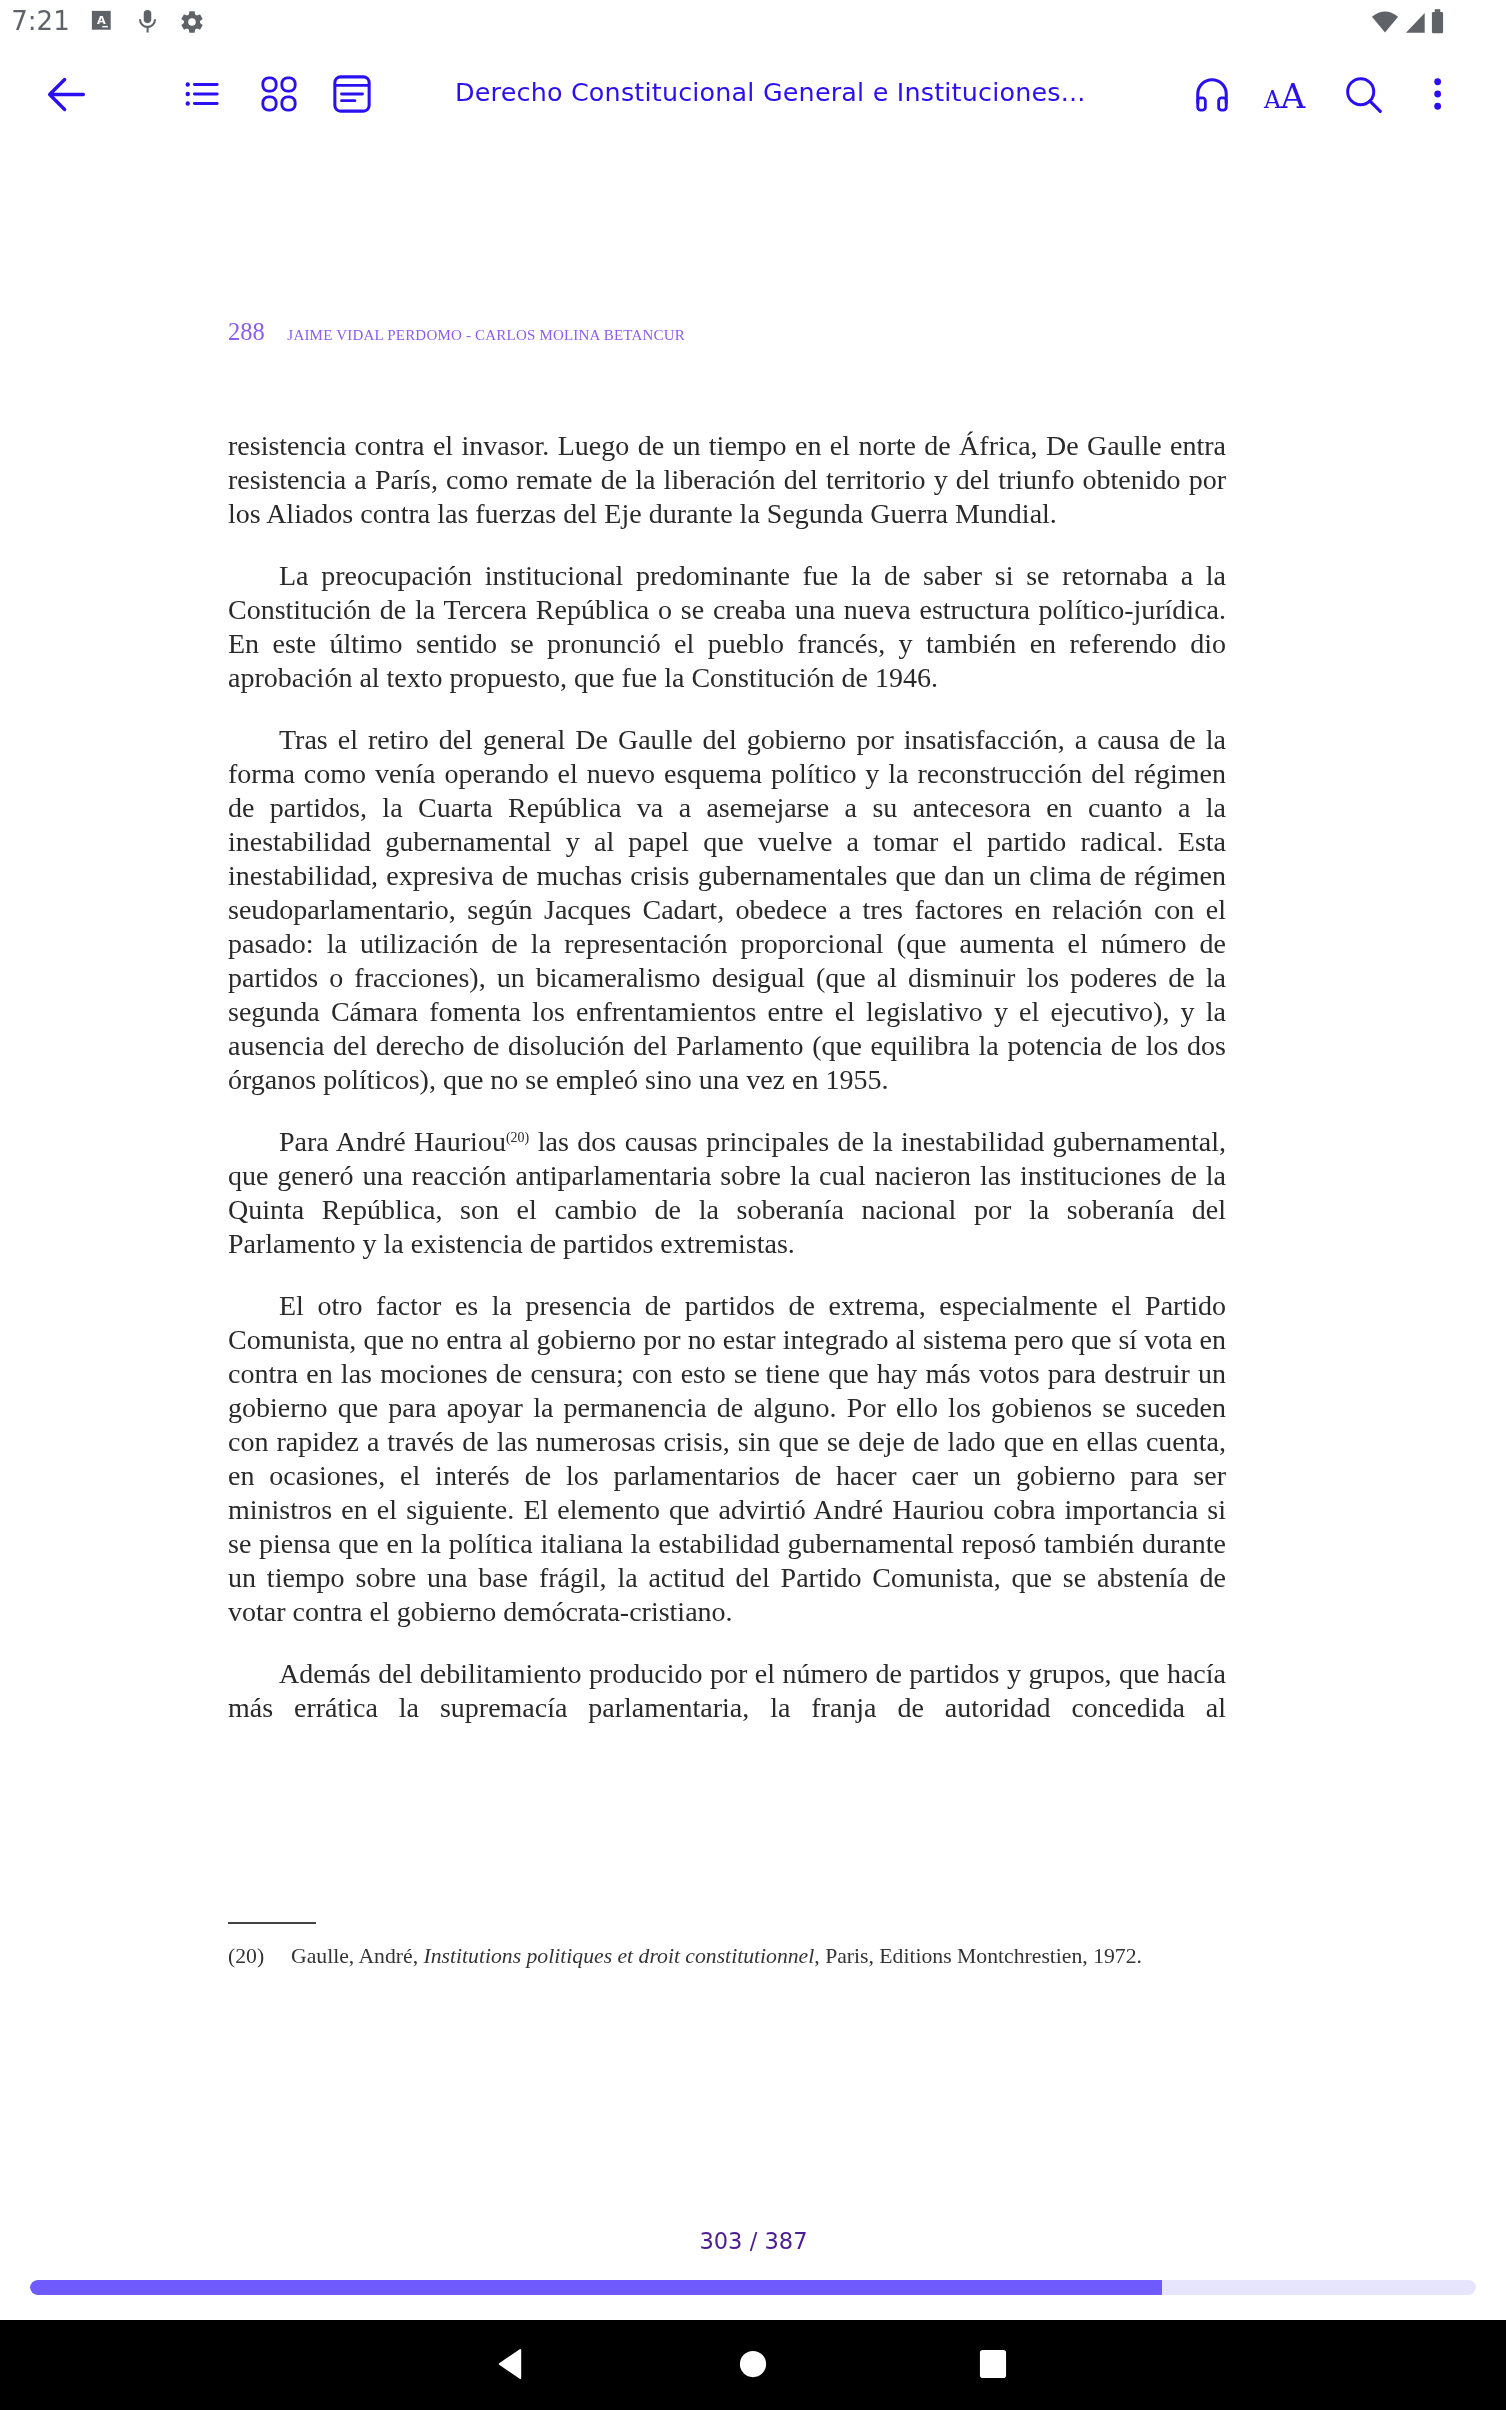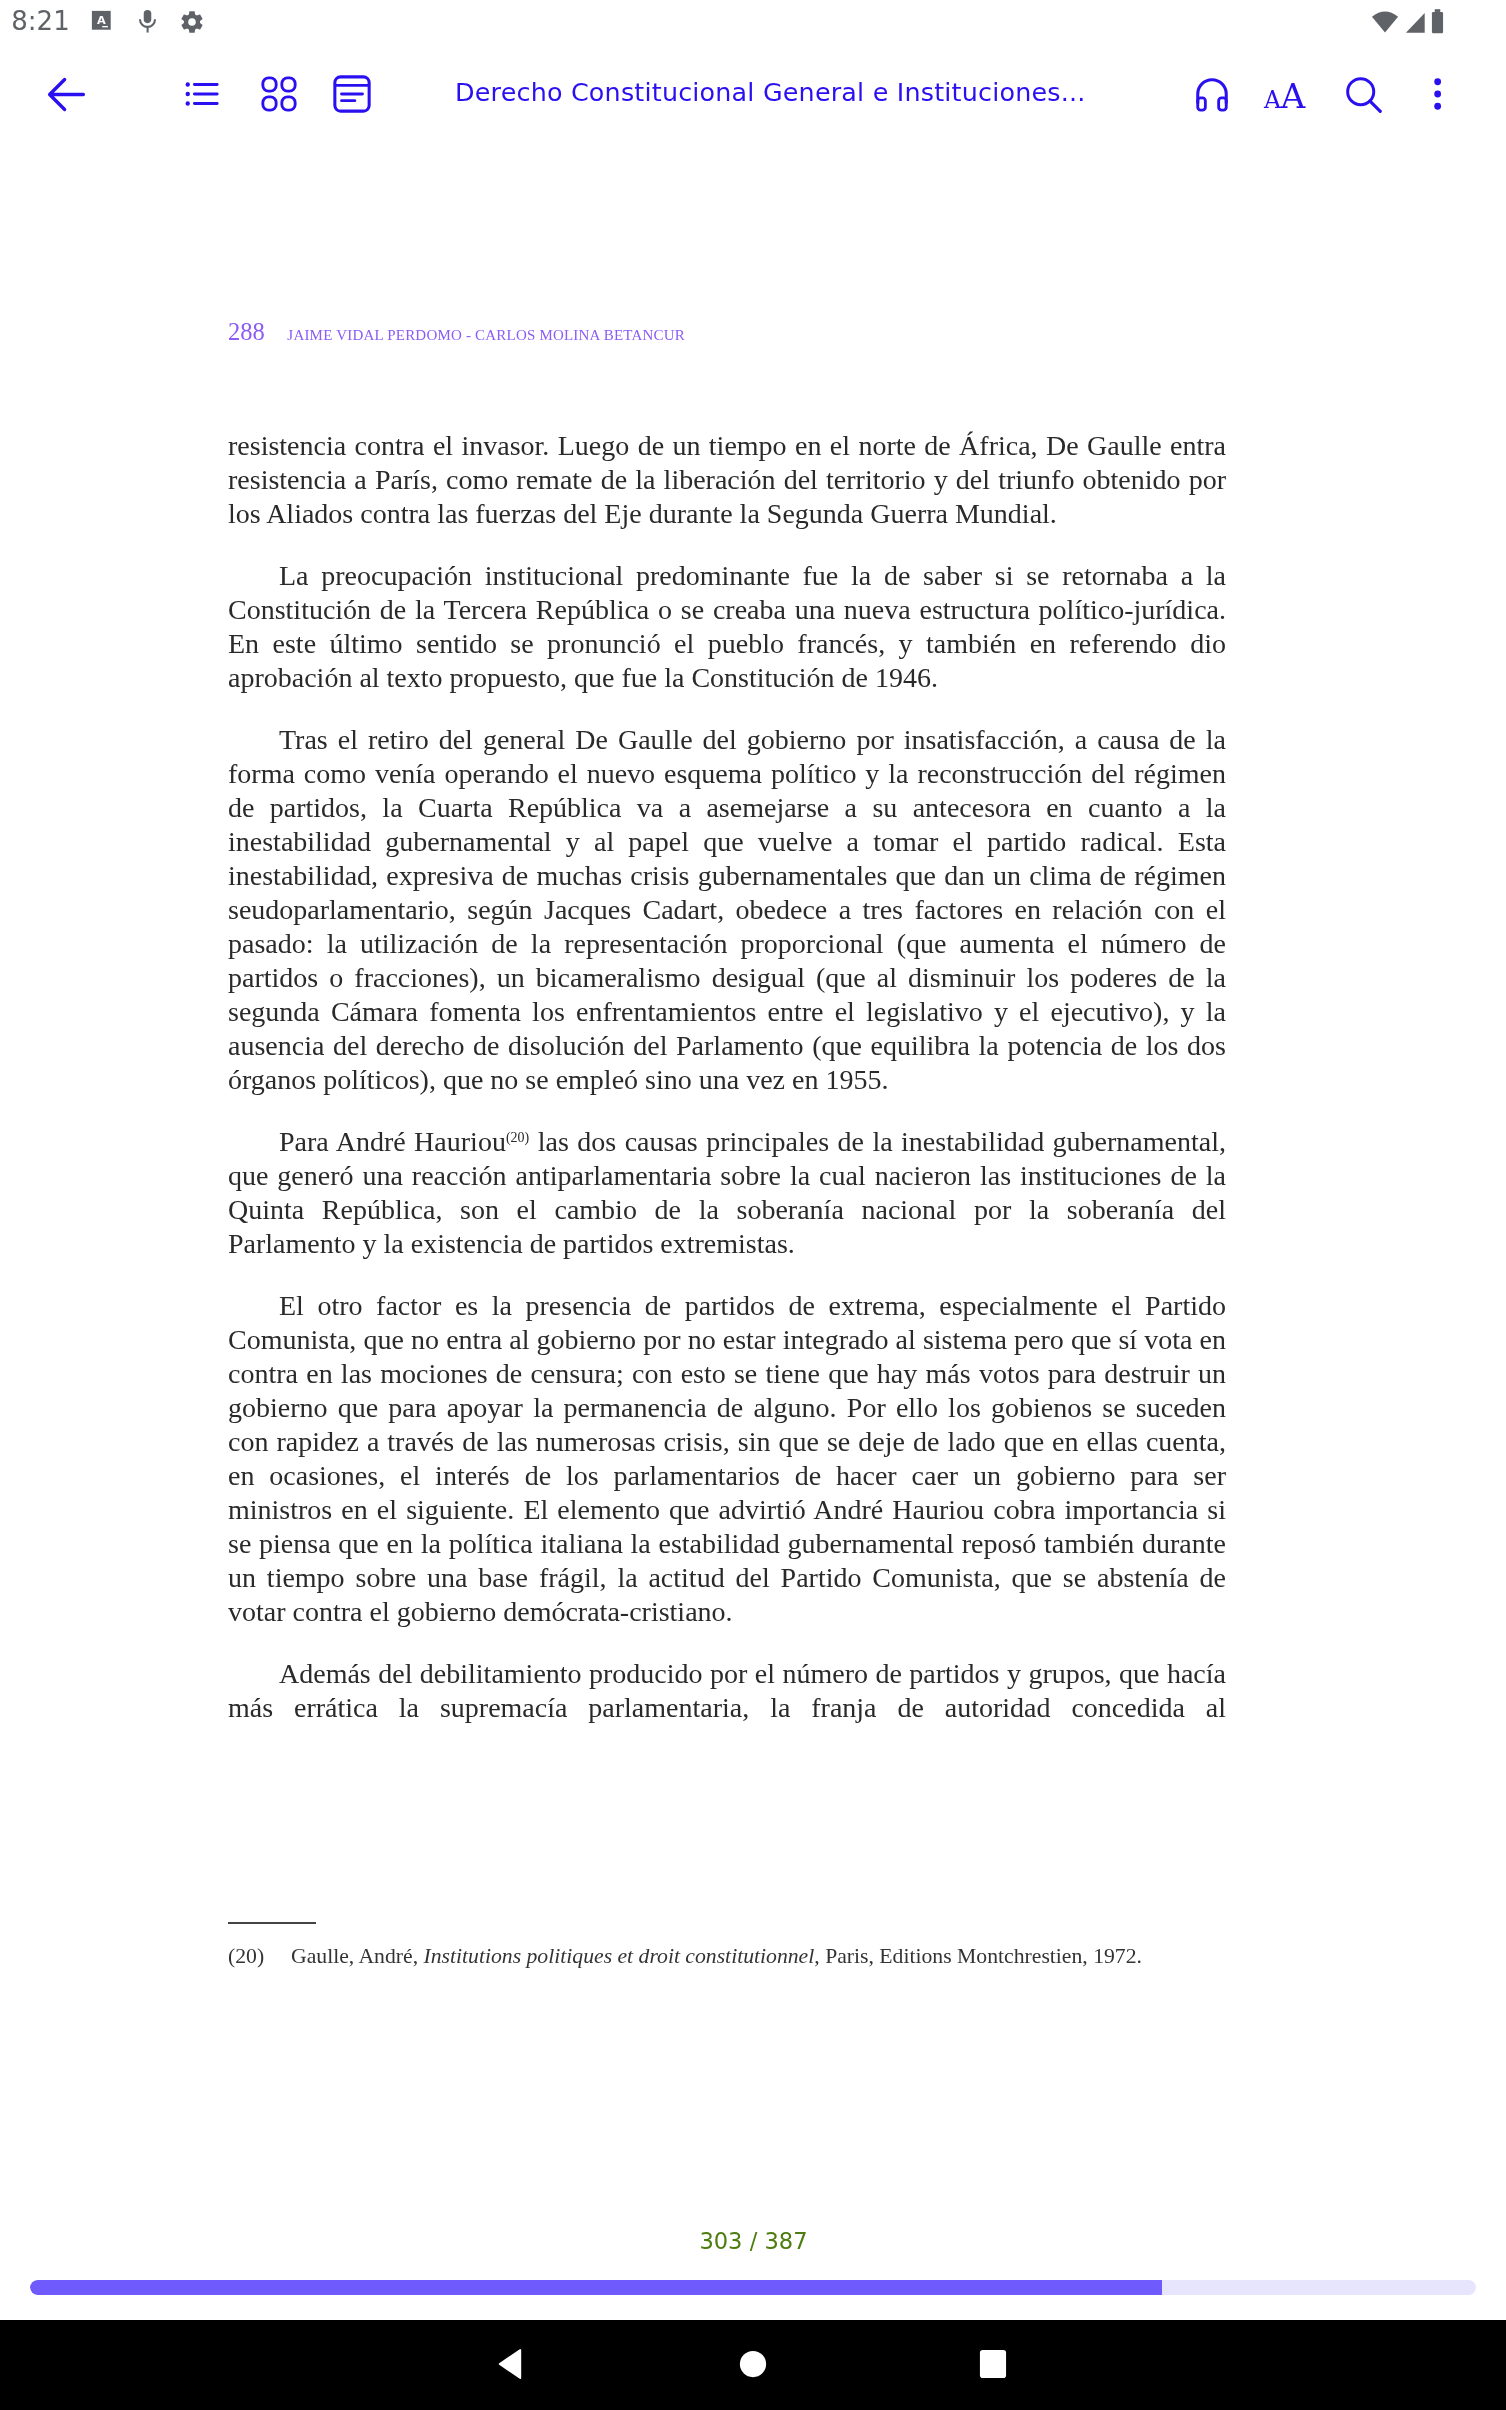--- a/index.html
+++ b/index.html
@@ -16,31 +16,31 @@
   .body-text { position:absolute; left:228px; top:429px; width:998px; font-family:"Liberation Serif", serif; font-size:28px; line-height:34px; color:#2a2a2a; text-align:justify; }
   .body-text p { margin:0 0 28px 0; text-indent:51px; hyphens:manual; }
   .body-text p.first { text-indent:0; }
   .body-text p.last { margin-bottom:0; }
   sup.fnref { font-size:14px; vertical-align:top; position:relative; top:-3.8px; }
   .fn-rule { position:absolute; left:228px; top:1922px; width:88px; height:1.9px; background:#444; }
   .footnote { position:absolute; left:228px; top:1942px; width:998px; font-family:"Liberation Serif", serif; font-size:21.7px; line-height:29px; color:#333; }
   .fn-num { position:absolute; left:0; top:0; }
   .fn-text { margin-left:63px; display:block; }
   .fn-text i { font-style:italic; }
-  .page-counter { position:absolute; left:0; width:1507px; top:2228px; text-align:center; font-family:"DejaVu Sans", sans-serif; font-size:22.6px; color:#4d7c0f; }
+  .page-counter { position:absolute; left:0; width:1507px; top:2228px; text-align:center; font-family:"DejaVu Sans", sans-serif; font-size:22.6px; color:#4c1d95; }
   .progress { position:absolute; left:30px; top:2280px; width:1446px; height:15px; border-radius:7.5px; background:#e7e5fd; overflow:hidden; cursor:pointer; }
   .progress-fill { height:100%; background:#6f5bfd; border-radius:7.5px 0 0 7.5px; }
   .navbar { position:absolute; left:0; top:2320px; width:1507px; height:90px; background:#000; }
   .nav-btn { position:absolute; top:21px; width:56px; height:49px; display:flex; align-items:center; justify-content:center; cursor:pointer; }
 </style>
 </head>
 <body>
 
 <div class="statusbar">
-  <span class="status-time">8:21</span>
+  <span class="status-time">7:21</span>
   <span class="sb-icon" style="left:90px;">
     <svg width="22.6" height="22.6" viewBox="0 0 24 24">
         <rect x="2" y="2" width="20" height="20" fill="#5f6368"></rect>
         <text x="12" y="16" font-size="12" font-family="DejaVu Sans, sans-serif" fill="#fff" text-anchor="middle" font-weight="bold">A</text>
         <rect x="13" y="18" width="6" height="1.5" fill="#fff"></rect>
       </svg>
   </span>
   <span class="sb-icon" style="left:137px;">
     <svg width="21" height="24.5" viewBox="0 0 22 26">
         <rect x="7" y="1" width="8" height="14" rx="4" fill="#5f6368"></rect>

